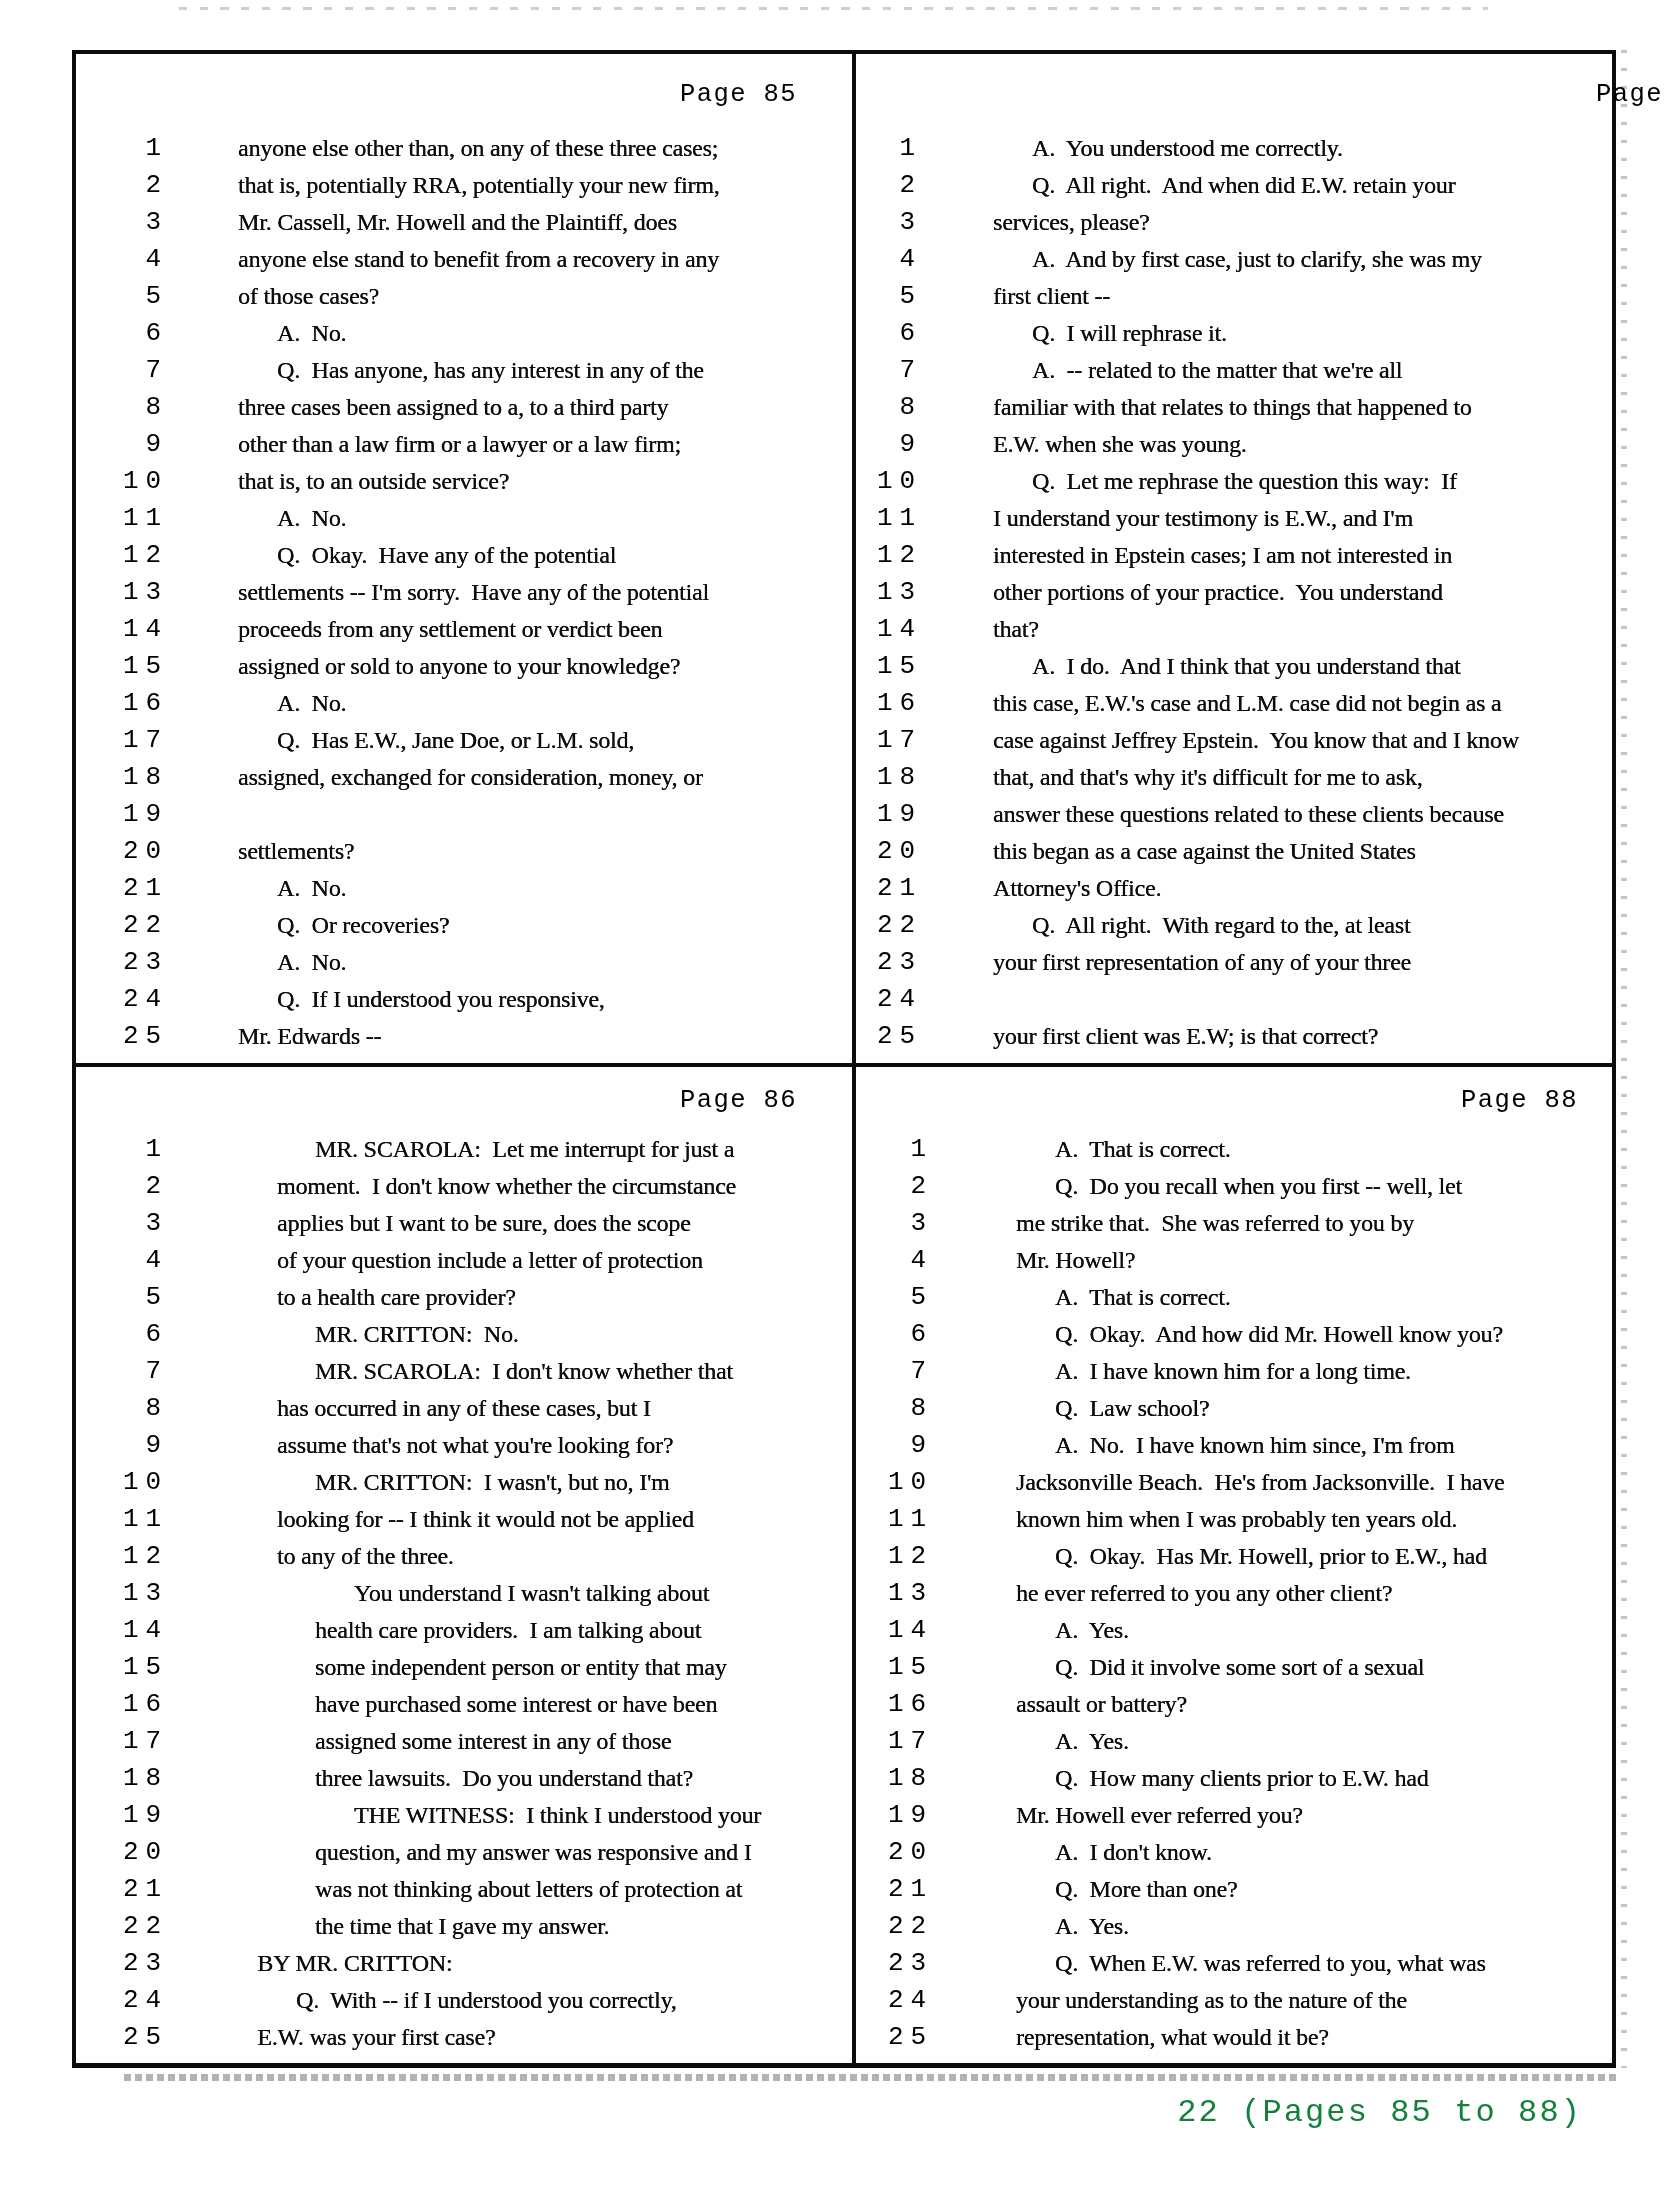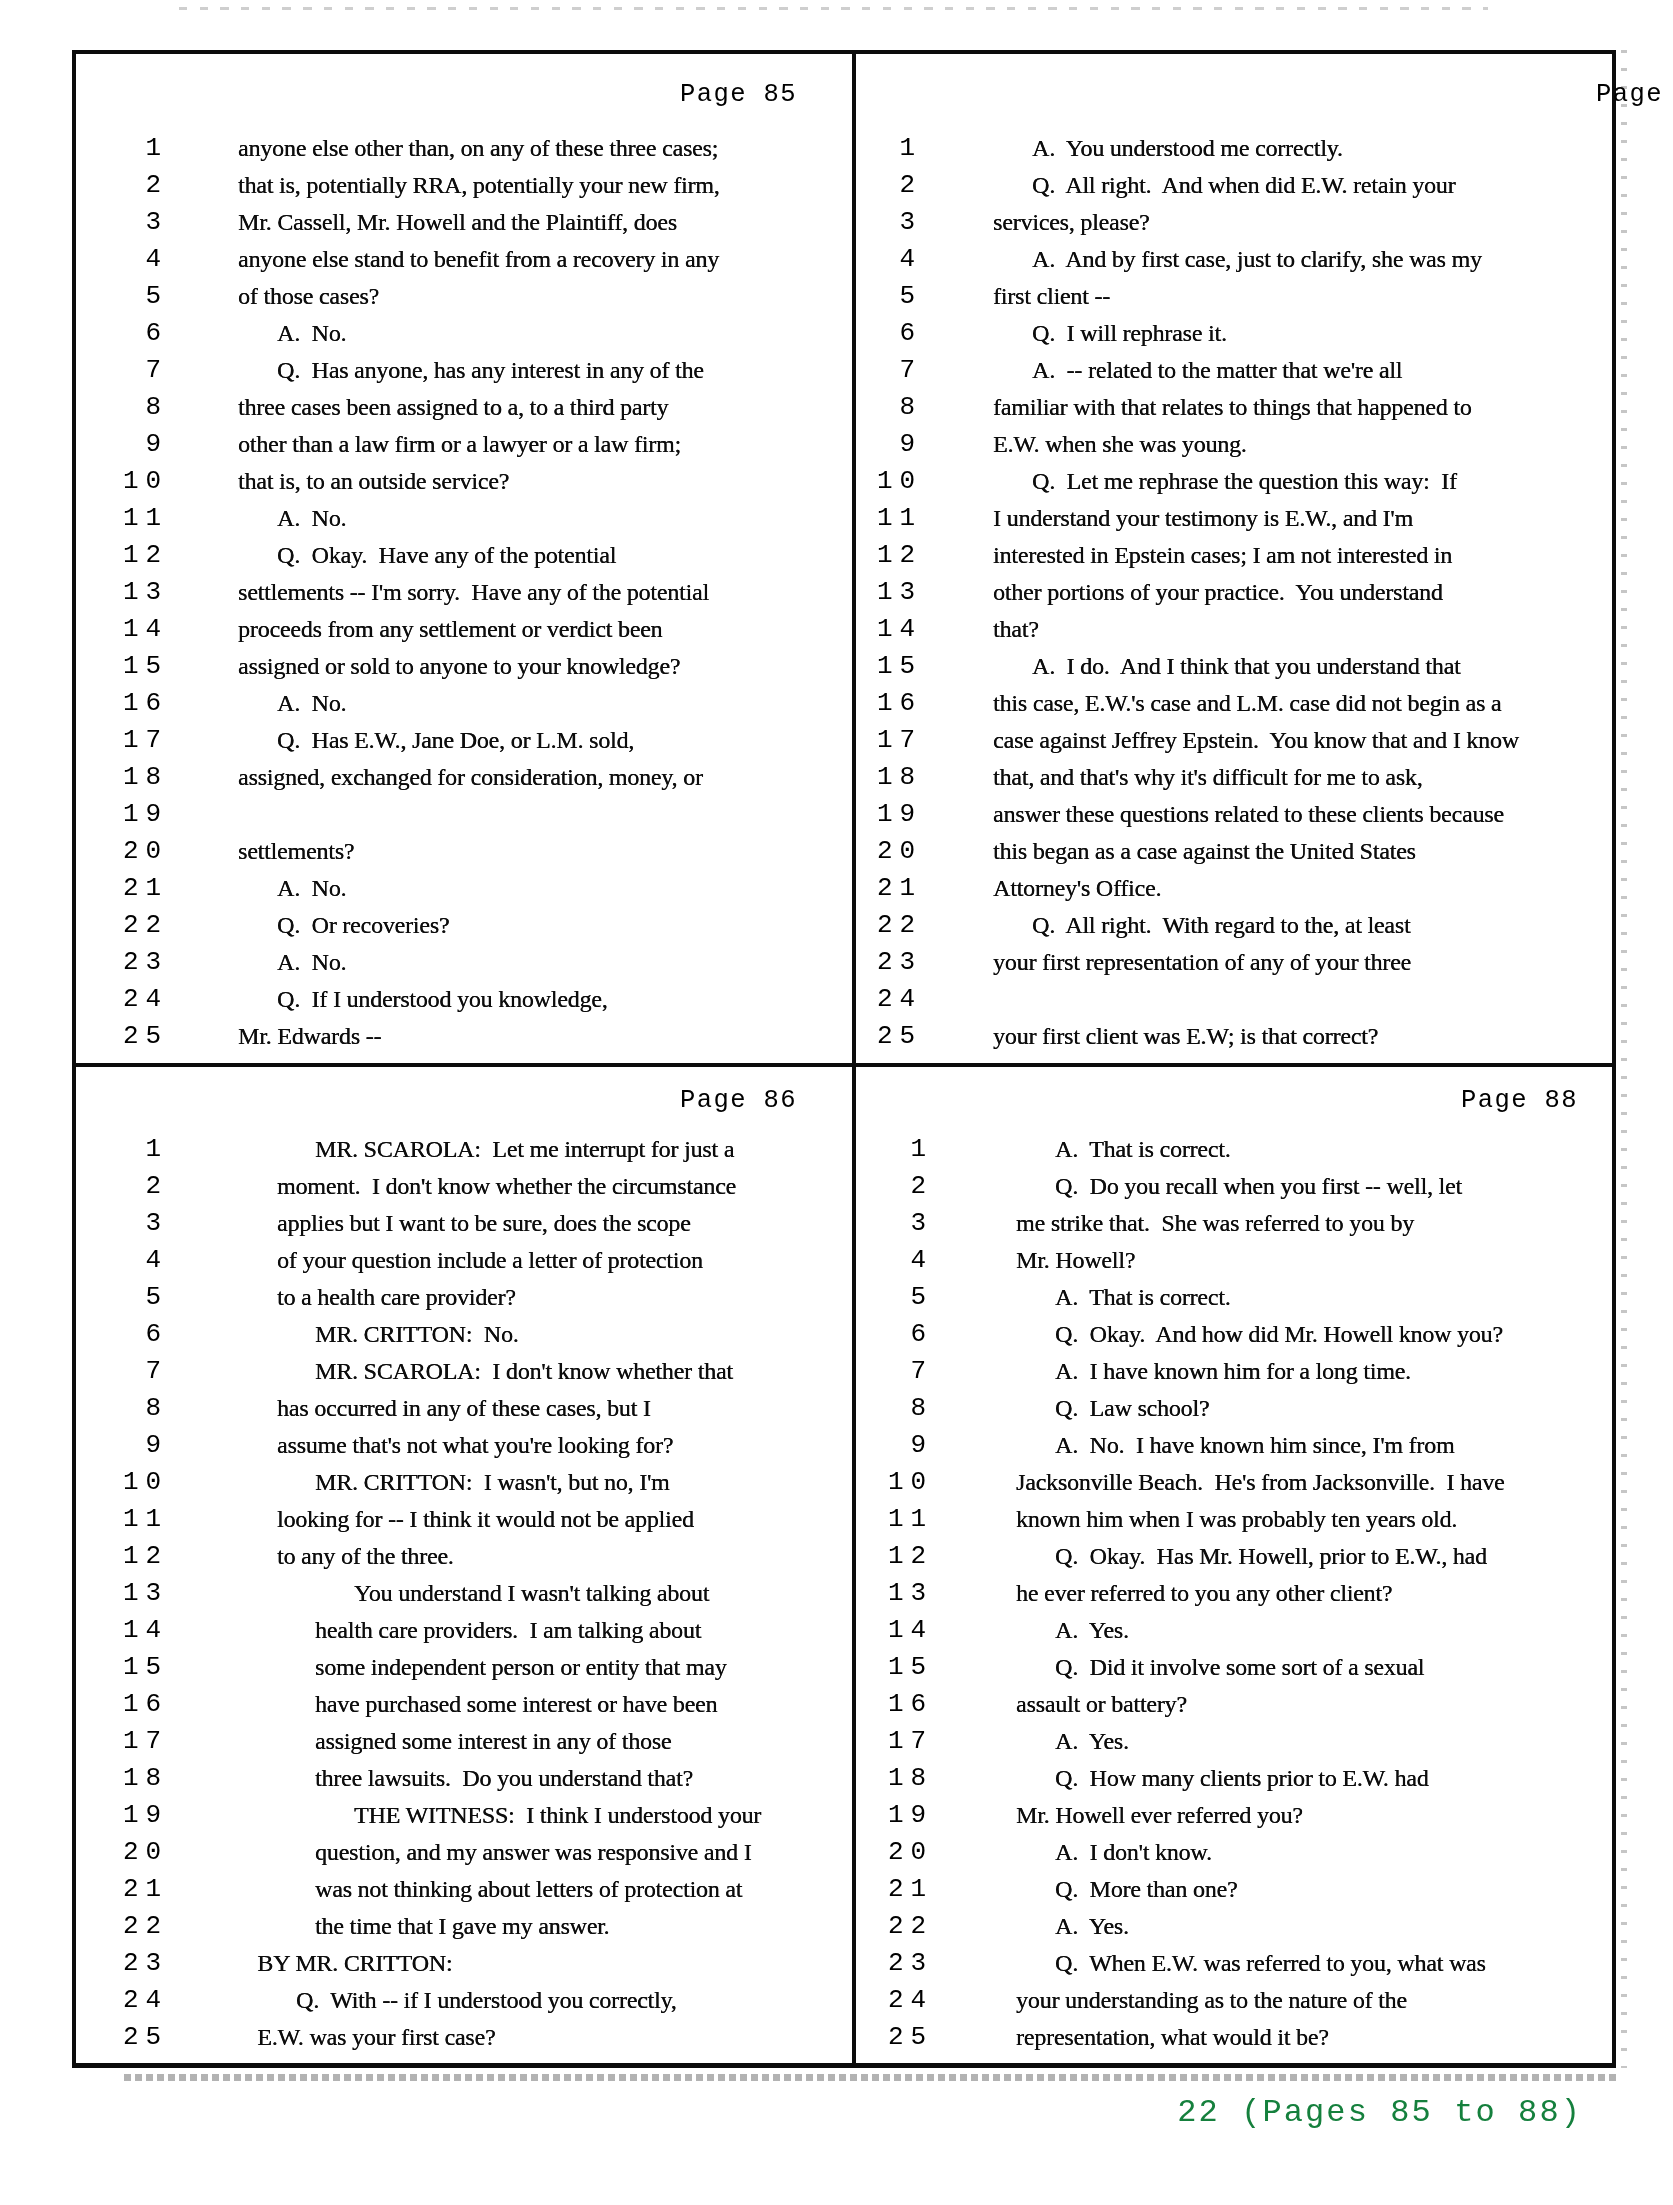--- a/index.html
+++ b/index.html
@@ -233,21 +233,21 @@
         <div class="line">
           <span class="ln">22</span>
           <span class="lt" style="--ind: 39px;">Q.  Or recoveries?</span>
         </div>
         <div class="line">
           <span class="ln">23</span>
           <span class="lt" style="--ind: 39px;">A.  No.</span>
         </div>
         <div class="line">
           <span class="ln">24</span>
-          <span class="lt" style="--ind: 39px;">Q.  If I understood you knowledge,</span>
+          <span class="lt" style="--ind: 39px;">Q.  If I understood you responsive,</span>
         </div>
         <div class="line">
           <span class="ln">25</span>
           <span class="lt" style="--ind: 0px;">Mr. Edwards --</span>
         </div>
       </div>
   </div>
 
   <div class="quad q87 q-top">
     <div class="hdr">Page 87</div>

